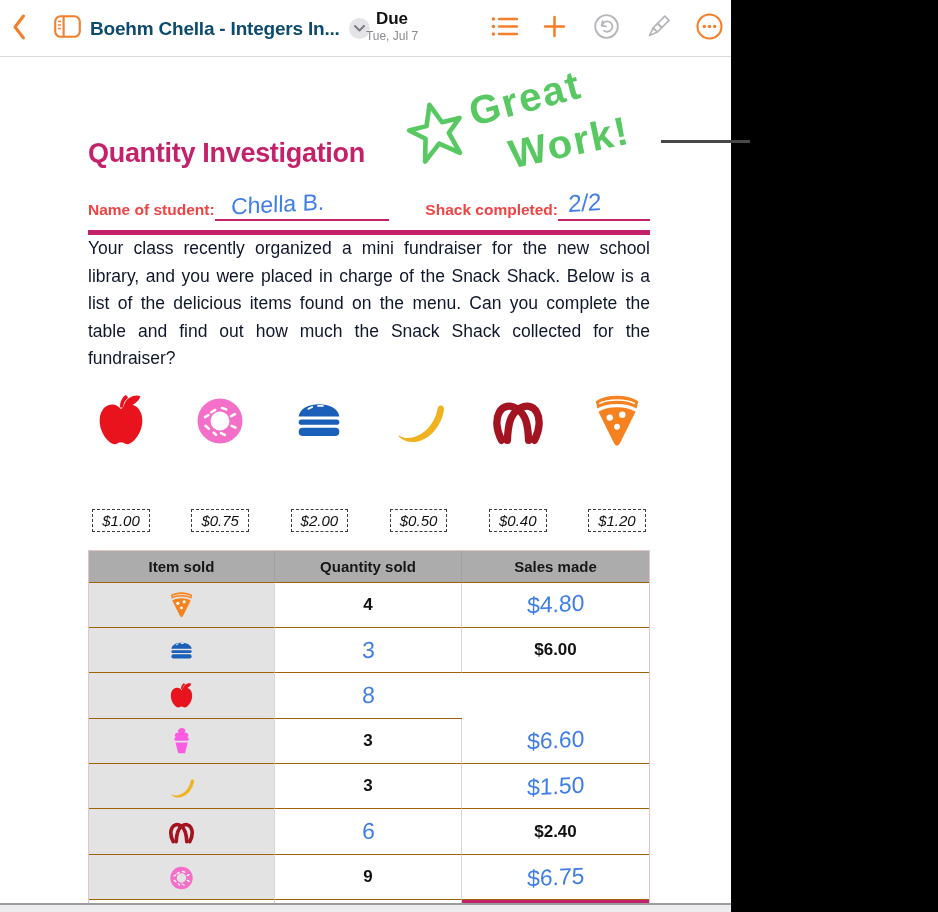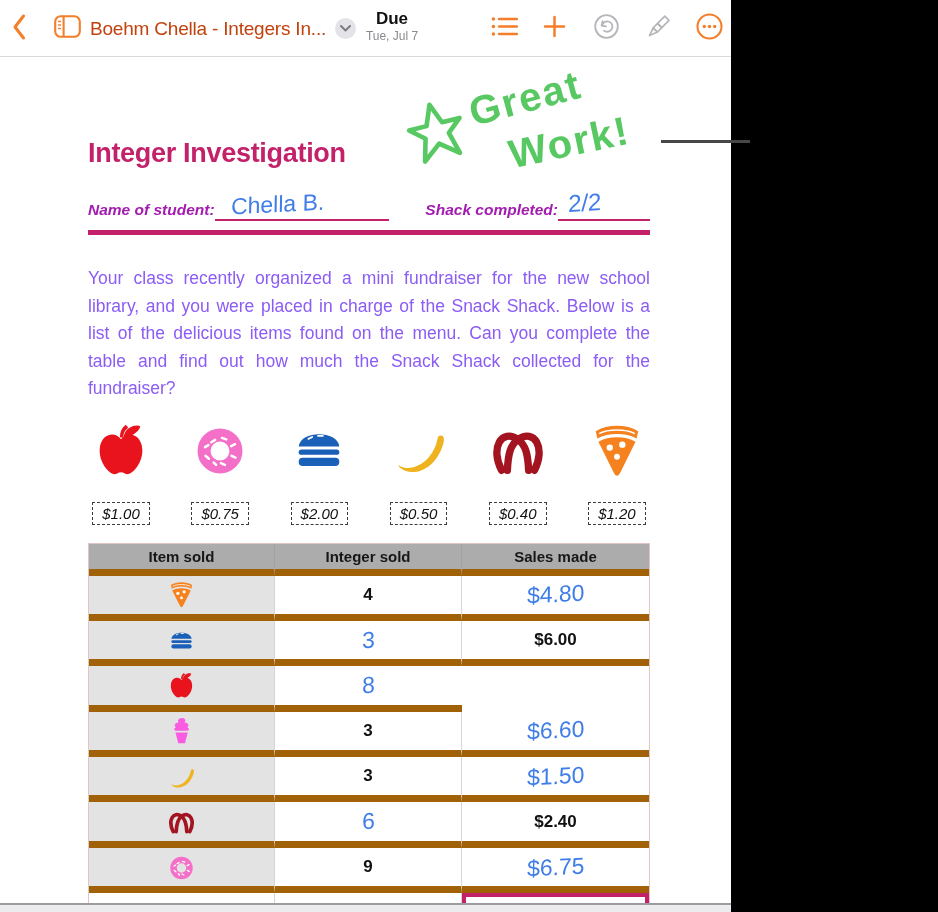--- a/index.html
+++ b/index.html
@@ -10,60 +10,60 @@
   
   .app { position:absolute; left:0; top:0; width:731px; height:912px; background:#fff; }
 
   
   .toolbar { position:absolute; left:0; top:0; width:731px; height:57px; background:#fff;
              border-bottom:1px solid #d9d9d9; z-index:5; }
   .tb-btn { position:absolute; top:0; height:57px; display:flex; align-items:center; justify-content:center; cursor:pointer; }
   .tb-back { left:6px; width:26px; }
   .tb-sidebar { left:52px; width:30px; }
   .tb-title { position:absolute; left:90px; top:0; height:57px; display:flex; align-items:center; gap:9px; cursor:pointer; }
-  .tb-title .ttl { font-size:19px; font-weight:normal; color:#c2410c; letter-spacing:-0.2px; }
+  .tb-title .ttl { font-size:19px; font-weight:bold; color:#0c4a6e; letter-spacing:-0.2px; }
   .chev-badge { width:21px; height:21px; border-radius:50%; background:#e4e4e8; display:flex; align-items:center; justify-content:center; }
   .tb-due { position:absolute; left:372px; top:9px; transform:translateX(-50%); text-align:center;margin-left:20px; }
   .tb-due .due { font-size:17px; font-weight:bold; color:#111; line-height:20px; }
   .tb-due .date { font-size:12px; color:#8a8a8e; line-height:15px; }
   .tb-list { left:489px; width:30px; }
   .tb-plus { left:540px; width:28px; }
   .tb-undo { left:591px; width:30px; }
   .tb-brush { left:643px; width:30px; }
   .tb-more { left:693px; width:32px; }
 
   
   .doc { position:absolute; left:0; top:58px; width:731px; height:845px; background:#fff; overflow:hidden; }
   .sheet { position:absolute; left:88px; top:0; width:562px; }
 
   .ws-title { margin-top:80px; font-size:27px; font-weight:800; color:#c4216b; letter-spacing:-0.3px; }
   .fill-row { display:flex; align-items:flex-end; margin-top:22px; }
-  .lbl { font-size:15.5px; font-weight:600; color:#a21caf; white-space:nowrap; padding-bottom:2px;font-style:italic; }
+  .lbl { font-size:15.5px; font-weight:600; color:#ef4444; white-space:nowrap; padding-bottom:2px; }
   .blank { border-bottom:2px solid #c4216b; position:relative; height:30px; }
   .blank.name { flex:1; margin-right:36px; }
   .blank.date { width:92px; }
   .hw { color:#3f7de8; display:inline-block; transform:rotate(-3deg) skewX(-4deg); font-weight:500; }
   .hw-name { position:absolute; left:16px; bottom:1px; font-size:23px; }
   .hw-date { position:absolute; left:10px; bottom:2px; font-size:24px; }
   .thick-rule { height:5px; background:#c4216b; margin-top:9px; }
 
-  .intro { margin-top:30px; font-size:17.5px; line-height:27.5px; color:#8b5cf6; text-align:justify; }
+  .intro { font-size:17.5px; line-height:27.5px; color:#0f172a; text-align:justify; }
 
   
   .menu { display:flex; justify-content:space-between; margin-top:16px; }
-  .menu-cell { width:66px; display:flex; flex-direction:column; align-items:center; }
+  .menu-cell { width:66px; display:flex; flex-direction:column; align-items:center;gap:37px; }
   .menu-cell .food { height:60px; display:flex; align-items:flex-end; justify-content:center; }
   .price-box { margin-top:23px; border:1.5px dashed #3c3c3c; padding:2px 9px; font-size:15px; font-style:italic; color:#111; background:#fff; white-space:nowrap; }
 
   
   .tbl { margin-top:18px; width:562px; border:1px solid #e2c6c6; }
   .trow { display:grid; grid-template-columns:186px 187px 187px; }
   .trow.head { height:32px; background:#acacac; }
   .trow.body { height:45.4px; }
-  .tcell { display:flex; align-items:center; justify-content:center; border-right:1px solid #d6d6d6; border-bottom:7px solid #a16207; overflow:hidden; }
+  .tcell { display:flex; align-items:center; justify-content:center; border-right:1px solid #d6d6d6; border-bottom:1px solid #a16207; overflow:hidden; }
   .tcell:last-child { border-right:none; }
   .trow:last-child .tcell { border-bottom:none; }
   .hcell { font-size:15px; font-weight:bold; color:#171717; border-right:1px solid #a2a2a2; }
   .c-item { background:#e3e3e3; }
   .trow.total .c-item, .trow.total .c-qty { background:#fff; }
   .printed { font-size:17px; font-weight:bold; color:#111; }
   .hw-cell { font-size:23px; }
   .total-cell { border:4px solid #c4216b !important; justify-content:flex-start; padding-left:9px; gap:8px; }
   .total-val { font-size:21px; }
 
@@ -164,21 +164,21 @@
             <circle cx="9.3" cy="14.5" r="1.7" fill="#f57e2a"></circle>
               <circle cx="14.5" cy="14.5" r="1.7" fill="#f57e2a"></circle>
               <circle cx="19.7" cy="14.5" r="1.7" fill="#f57e2a"></circle>
           </svg>
         </span>
       </div>
     </div>
 
     <div class="doc">
       <div class="sheet">
-        <div class="ws-title">Integer Investigation</div>
+        <div class="ws-title">Quantity Investigation</div>
 
         <div class="fill-row">
           <span class="lbl">Name of student:</span>
           <span class="blank name">
             <span class="hw hw-name">Chella B.</span>
           </span>
           <span class="lbl">Shack completed:</span>
           <span class="blank date">
             <span class="hw hw-date">2/2</span>
           </span>
@@ -267,21 +267,21 @@
                   <circle cx="30" cy="37" r="3" fill="#fff"></circle>
                 </svg>
               </div>
               <div class="price-box">$1.20</div>
             </div>
           </div>
 
         <div class="tbl" id="sales-table">
             <div class="trow head">
               <div class="tcell hcell">Item sold</div>
-              <div class="tcell hcell">Integer sold</div>
+              <div class="tcell hcell">Quantity sold</div>
               <div class="tcell hcell">Sales made</div>
             </div>
             <div class="trow body">
               <div class="tcell c-item">
                 <svg width="29" height="29" viewBox="0 0 60 60">
                   <g fill="#f5821f">
       <path d="M8 10.5 C20 3 40 3 52 10.5 L50.3 18 C39.5 11.8 20.5 11.8 9.7 18 Z"></path>
       <path d="M10.8 21.5 C21 15.3 39 15.3 49.2 21.5 L33.3 53.5 C31.3 57.6 28.7 57.6 26.7 53.5 Z"></path>
                   </g>
       <path d="M11.5 13 C21 8.2 39 8.2 48.5 13" fill="none" stroke="#fff" stroke-width="1.6"></path>

